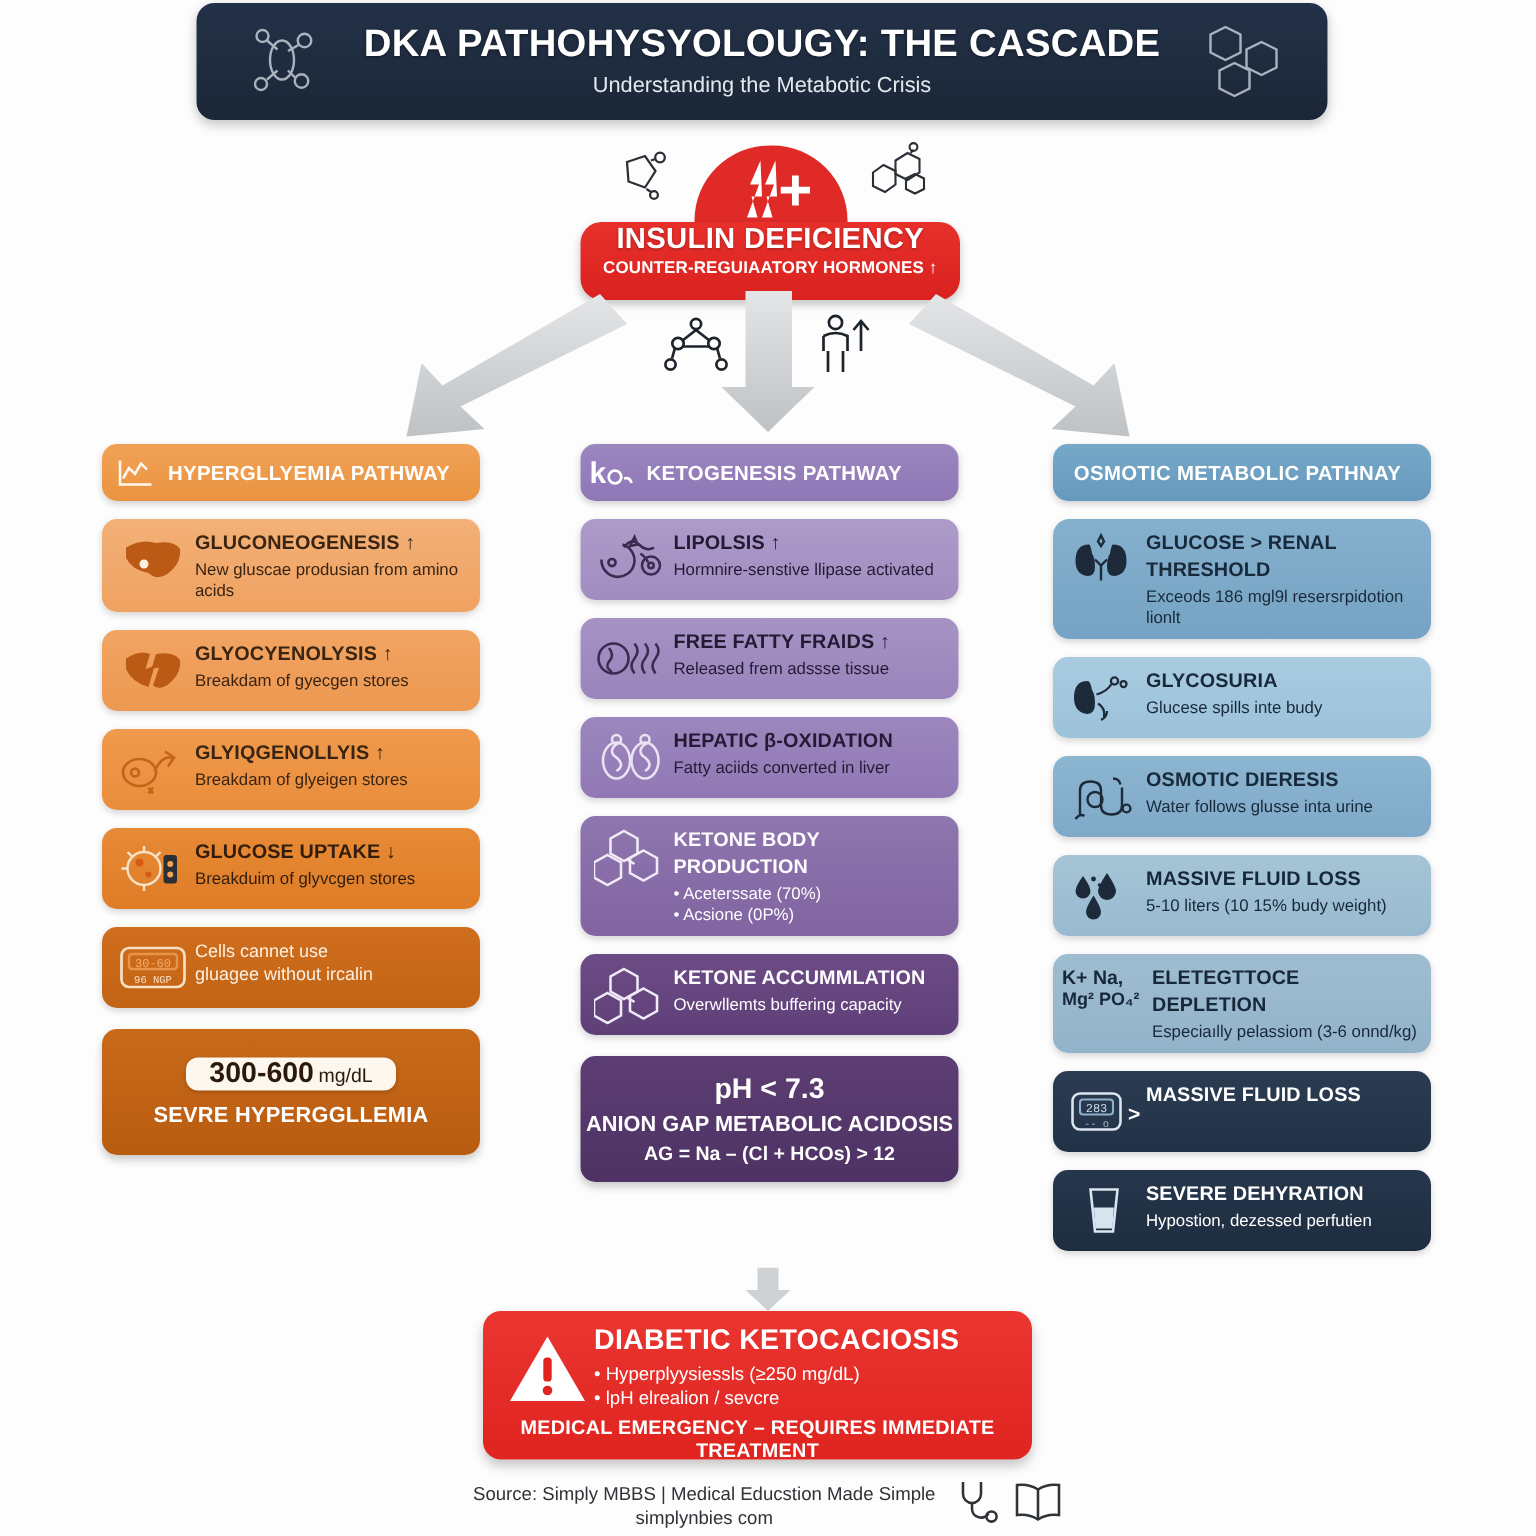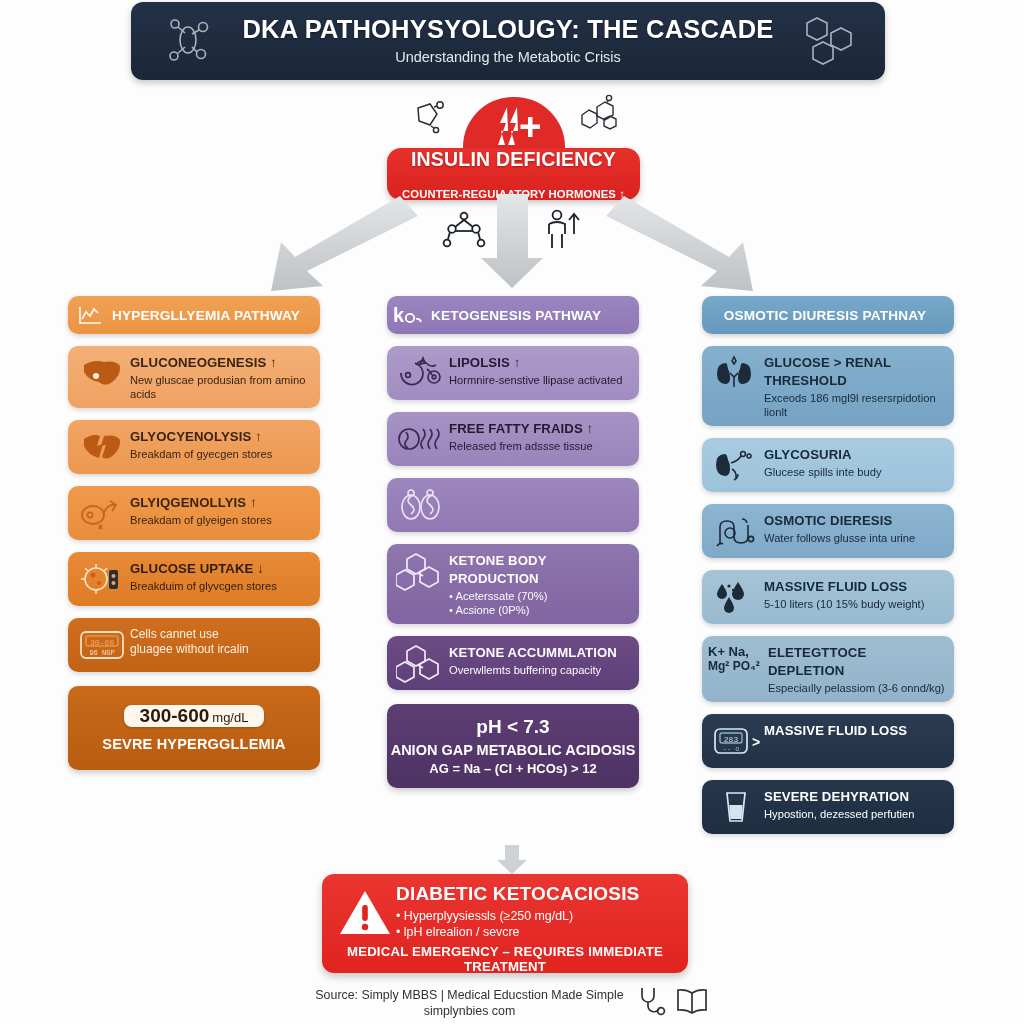--- a/index.html
+++ b/index.html
@@ -62,21 +62,21 @@
   }
   #insulin-box {
     position: absolute;
     left: 387px; top: 148px;
     width: 253px; height: 52px;
     background: linear-gradient(180deg,#e8302b 0%, #d9221f 100%);
     border-radius: 14px;
     box-shadow: 0 3px 6px rgba(0,0,0,0.22);
     color: #fff;
     display: flex; flex-direction: column;
-    align-items: center; justify-content: space-between;
+    align-items: center; justify-content: flex-start;
   }
   #insulin-title {
     font-size: 19.5px; font-weight: bold; letter-spacing: .2px;
     text-shadow: 0 1px 2px rgba(0,0,0,.3);
   }
   #insulin-sub {
     font-size: 11.3px; font-weight: bold; margin-top: 2px;
     letter-spacing: .1px;
   }
   .mini-deco { position: absolute; color: #2a2f36; }
@@ -162,21 +162,21 @@
     box-shadow: 0 3px 6px rgba(0,0,0,0.2);
     color: #fff; text-align: center;
     display: flex; flex-direction: column; align-items: center; justify-content: center;
   }
   #mid-ph { font-size: 19px; font-weight: bold; }
   #mid-acidosis { font-size: 14.5px; font-weight: bold; margin-top: 4px; }
   #mid-formula { font-size: 13px; font-weight: bold; margin-top: 3px; }
 
   
   #col-right .pathway-header { background: linear-gradient(180deg,#76a8c8 0%, #6699bd 100%); }
-  .step.b1 { background: linear-gradient(180deg,#85b0cd 0%, #76a3c4 100%); color: #17293a; }
+  .step.b1 { background: linear-gradient(180deg,#85b0cd 0%, #76a3c4 100%); color: #17293a; border-radius: 11px; }
   .step.b2 { background: linear-gradient(180deg,#a8cbe0 0%, #9cc2da 100%); color: #17293a; }
   .step.b3 { background: linear-gradient(180deg,#8cb5d1 0%, #7fa9c8 100%); color: #17293a; }
   .step.b4 { background: linear-gradient(180deg,#a5c4d6 0%, #98bad0 100%); color: #16283a; }
   .step.b5 { background: linear-gradient(180deg,#9fbdd1 0%, #92b3ca 100%); color: #16283a; }
   .step.b6 { background: linear-gradient(180deg,#2b3c52 0%, #223246 100%); color: #fff; }
   .step.b7 { background: linear-gradient(180deg,#26374c 0%, #1e2d40 100%); color: #fff; }
 
   
   #dka-final {
     position: absolute;
@@ -494,20 +494,24 @@
           <g stroke="#e9e3f2" stroke-width="1.7" fill="none">
             <ellipse cx="14" cy="20" rx="9" ry="12"></ellipse>
             <path d="M14 9 q-6 5 0 9 q6 5 0 9"></path>
             <circle cx="14" cy="6" r="3"></circle>
             <ellipse cx="33" cy="20" rx="9" ry="12"></ellipse>
             <path d="M33 9 q-6 5 0 9 q6 5 0 9"></path>
             <circle cx="33" cy="6" r="3"></circle>
           </g>
         </svg>
       </span>
+      <span class="s-body">
+        <span class="s-title">HEPATIC β-OXIDATION</span>
+        <span class="s-sub" style="display:block">Fatty aciids converted in liver</span>
+      </span>
     </div>
 
     <div class="step p4" style="min-height:58px;">
       <span class="s-icon">
         <svg width="50" height="40" viewBox="0 0 50 40">
           <g stroke="#f0ebf7" stroke-width="1.7" fill="none">
             <polygon points="20,3 29,8 29,18 20,23 11,18 11,8"></polygon>
             <polygon points="9,19 18,24 18,34 9,39 0,34 0,24"></polygon>
             <polygon points="33,16 42,21 42,31 33,36 24,31 24,21"></polygon>
             <line x1="22" y1="22" x2="27" y2="25"></line>
@@ -545,21 +549,21 @@
     <div id="mid-final">
       <div id="mid-ph">pH &lt; 7.3</div>
       <div id="mid-acidosis">ANION GAP METABOLIC ACIDOSIS</div>
       <div id="mid-formula">AG = Na – (Cl + HCOѕ) &gt; 12</div>
     </div>
   </div>
 
   <div class="column" id="col-right">
 
     <div class="pathway-header centered">
-      <span class="ph-label">OSMOTIC DIURESIS PATHNAY</span>
+      <span class="ph-label">OSMOTIC METABOLIC PATHNAY</span>
     </div>
 
     <div class="step b1">
       <span class="s-icon">
         <svg width="48" height="36" viewBox="0 0 48 36">
           <path d="M14 8 q-9 0 -9 11 q0 9 8 10 q5 0 5 -6 q0 -6 -2 -9 q-1 -6 -2 -6 Z" fill="#1d2a3a"></path>
           <path d="M30 8 q9 0 9 11 q0 9 -8 10 q-5 0 -5 -6 q0 -6 2 -9 q1 -6 2 -6 Z" fill="#1d2a3a"></path>
           <g stroke="#1d2a3a" stroke-width="1.6" fill="none">
             <path d="M18 18 L22 22 L26 18"></path>
               <line x1="22" y1="22" x2="22" y2="32"></line>

